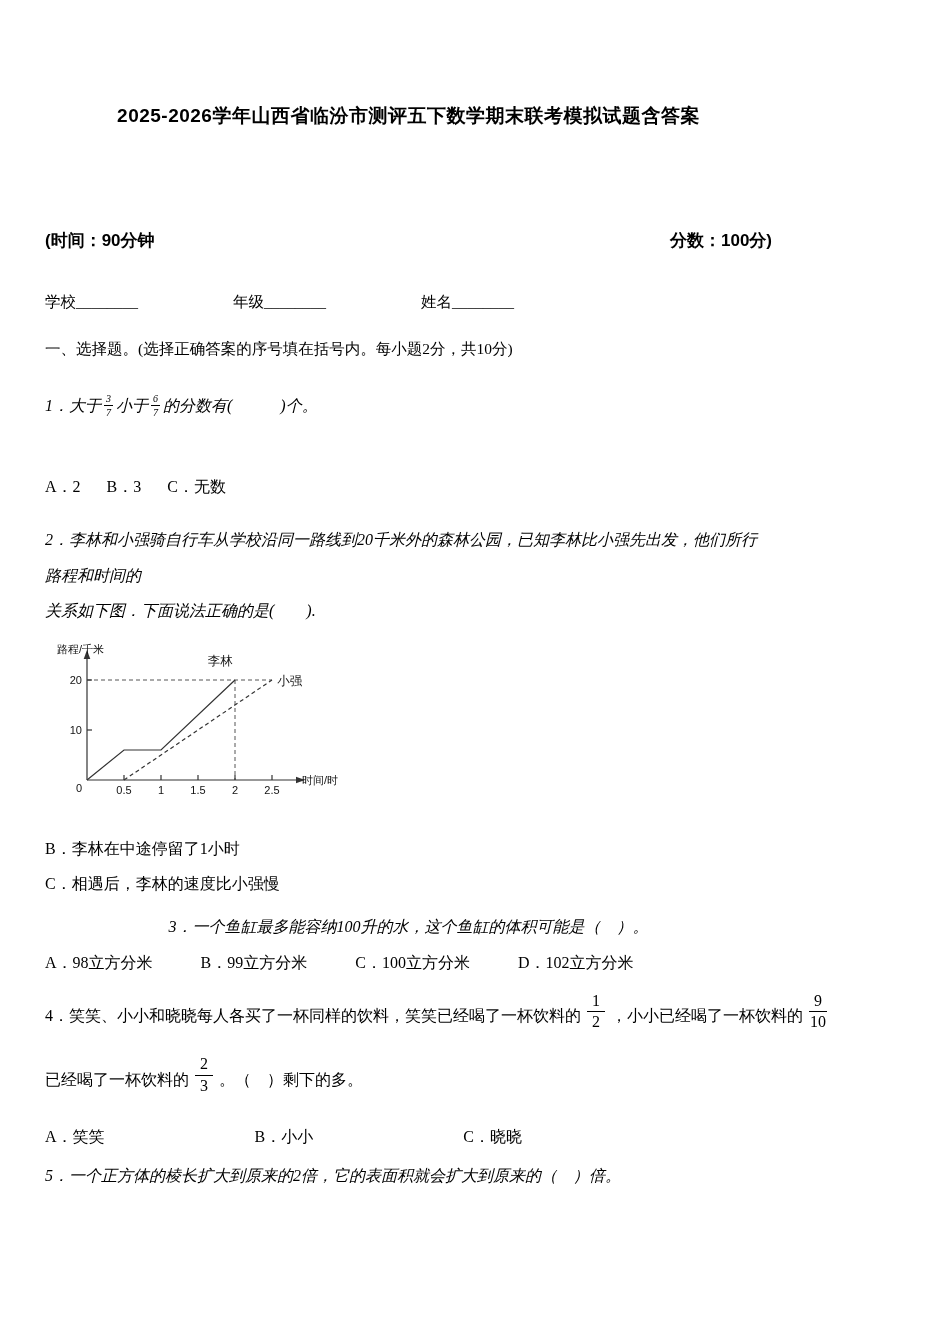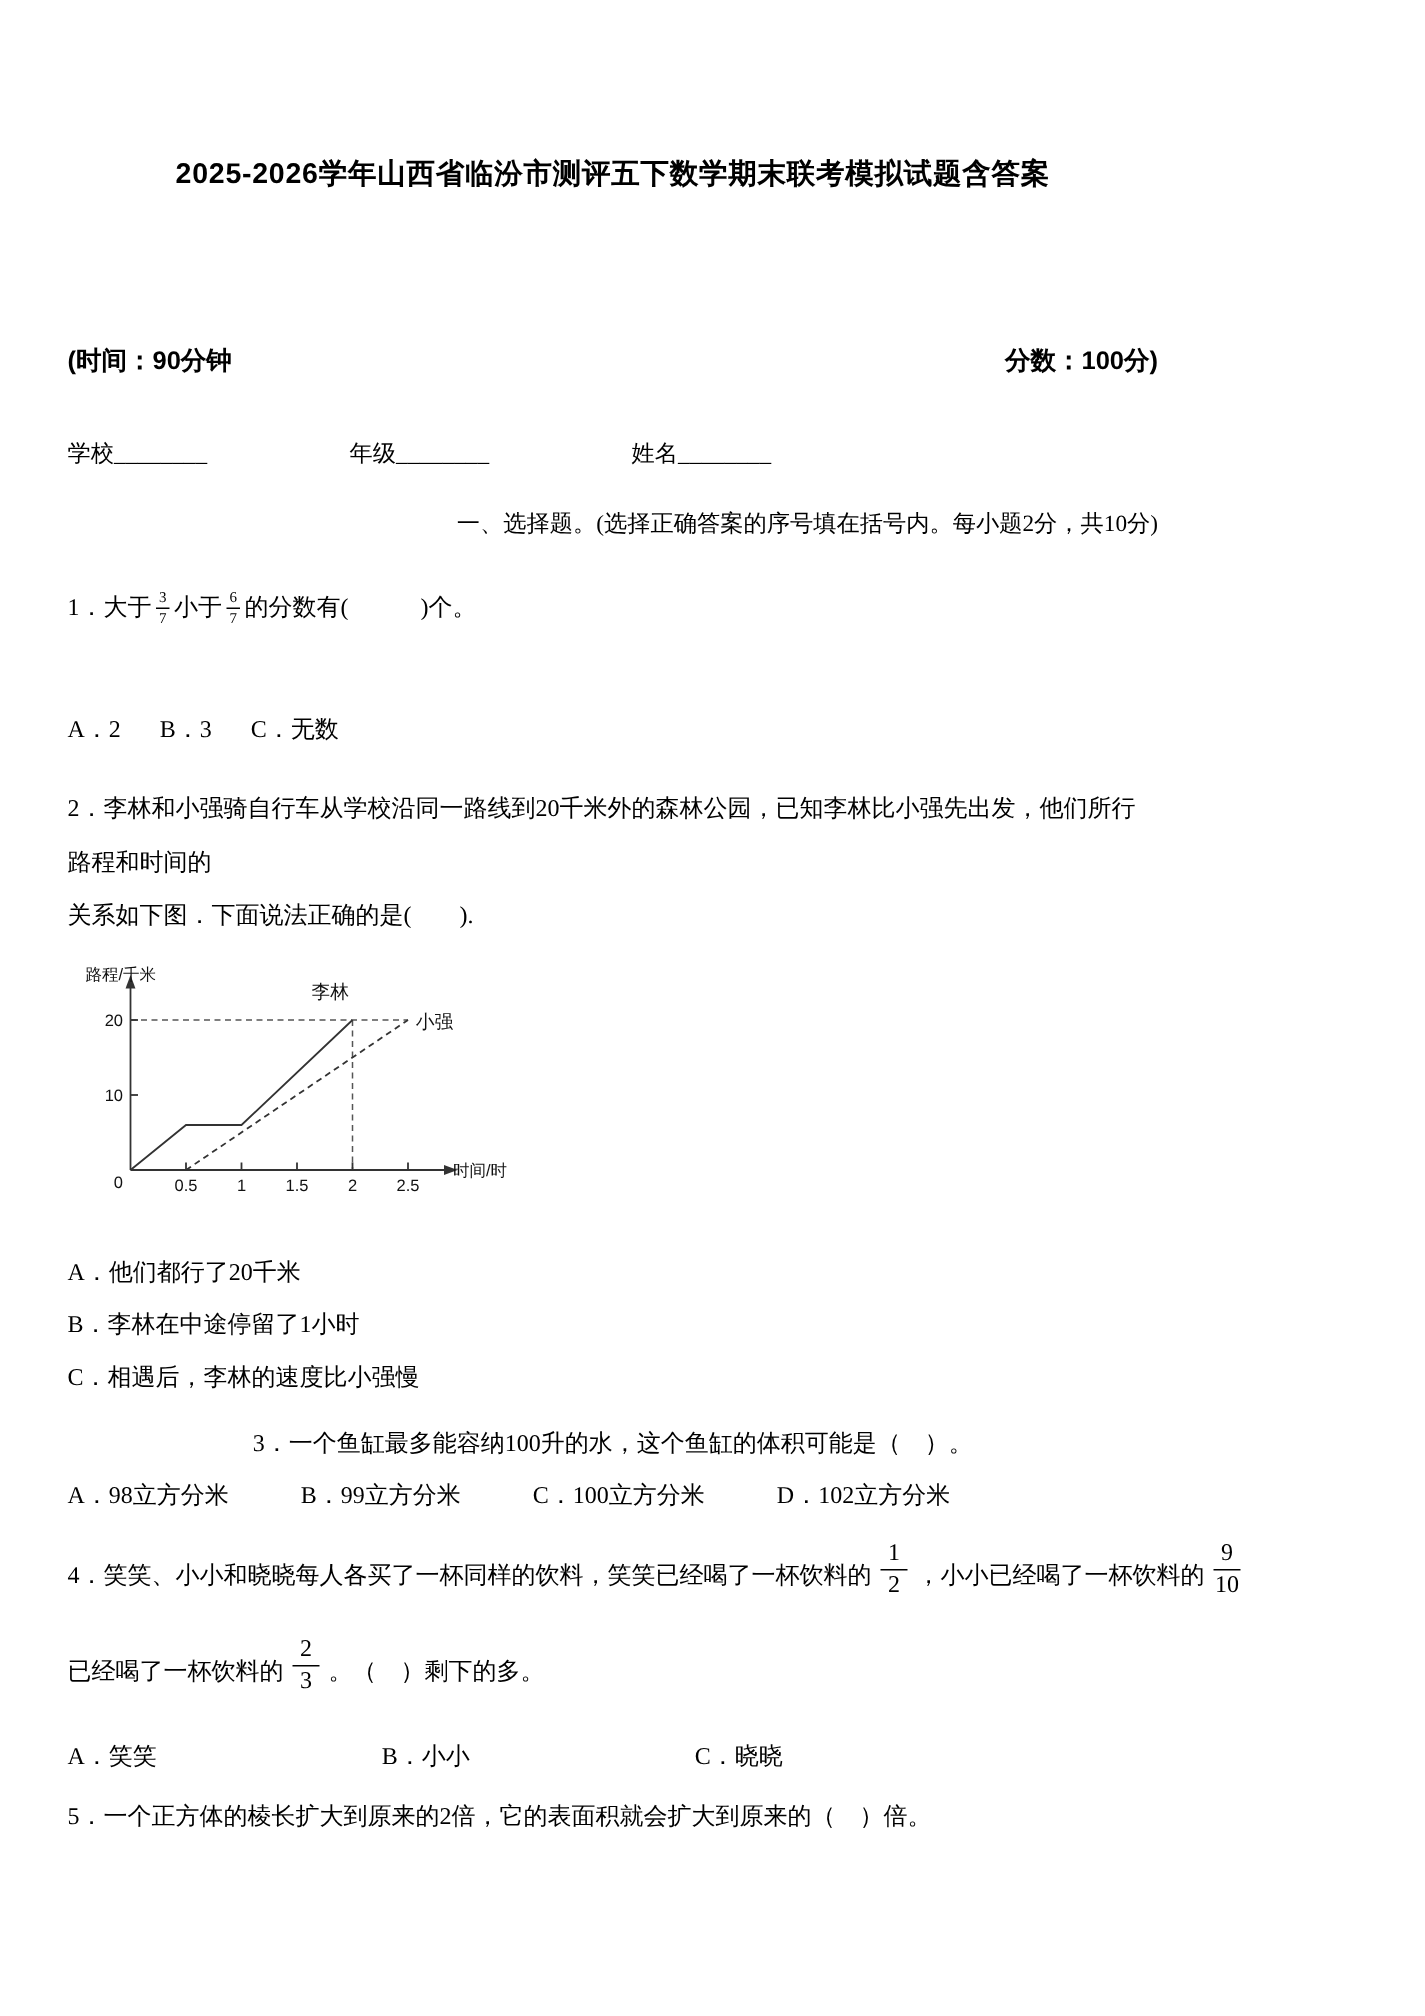--- a/index.html
+++ b/index.html
@@ -26,22 +26,22 @@
     margin-top:100px;
     display:flex; justify-content:space-between; gap:85px;
     font-family:"Liberation Sans", sans-serif;
     font-weight:700; font-size:17px;
   }
   .blank-row {
     margin-top:40px;
     display:flex; justify-content:flex-start; gap:95px;
     font-size:15.5px;
   }
-  .section-heading { margin:26px 0 0 0; font-size:15.5px;text-align:right; }
-  .q-line { margin:0; line-height:2.2; }
+  .section-heading { margin:26px 0 0 0; font-size:15.5px; }
+  .q-line { margin:0; line-height:2.2;font-style:italic; }
   .q1-line { margin-top:28px; }
   .opt-row { display:flex; align-items:baseline; line-height:2.2;text-align:right; }
   .q1-opts { margin-top:46px; gap:26px; }
   .q2-block { margin-top:18px; line-height:2.4; }
   .chart-wrap { margin:14px 0 0 0; }
   .stacked-opts { margin-top:14px; }
   .stacked-opts p { margin:0; line-height:2.2; }
   .q3-line { margin-top:8px;text-align:center; }
   .q3-opts { gap:48px; }
   .q4-block { margin-top:16px; }
@@ -140,21 +140,20 @@
         <text x="37" y="92" text-anchor="end" class="ticklabel">10</text>
         <line x1="42" y1="38" x2="47" y2="38" class="tick"></line>
         <text x="37" y="42" text-anchor="end" class="ticklabel">20</text>
         <text x="37" y="150" text-anchor="end" class="ticklabel">0</text>
         <text x="12" y="11" text-anchor="start" class="axislabel">路程/千米</text>
         <text x="257" y="142" text-anchor="start" class="axislabel">时间/时</text>
       </svg>
   </div>
 
   <div class="stacked-opts">
-    <p>A．他们都行了20千米</p>
     <p>B．李林在中途停留了1小时</p>
     <p>C．相遇后，李林的速度比小强慢</p>
   </div>
 
   <p class="q-line q3-line">3．一个鱼缸最多能容纳100升的水，这个鱼缸的体积可能是（　）。</p>
 
   <div class="opt-row q3-opts">
     <span>A．98立方分米</span>
     <span>B．99立方分米</span>
     <span>C．100立方分米</span>

